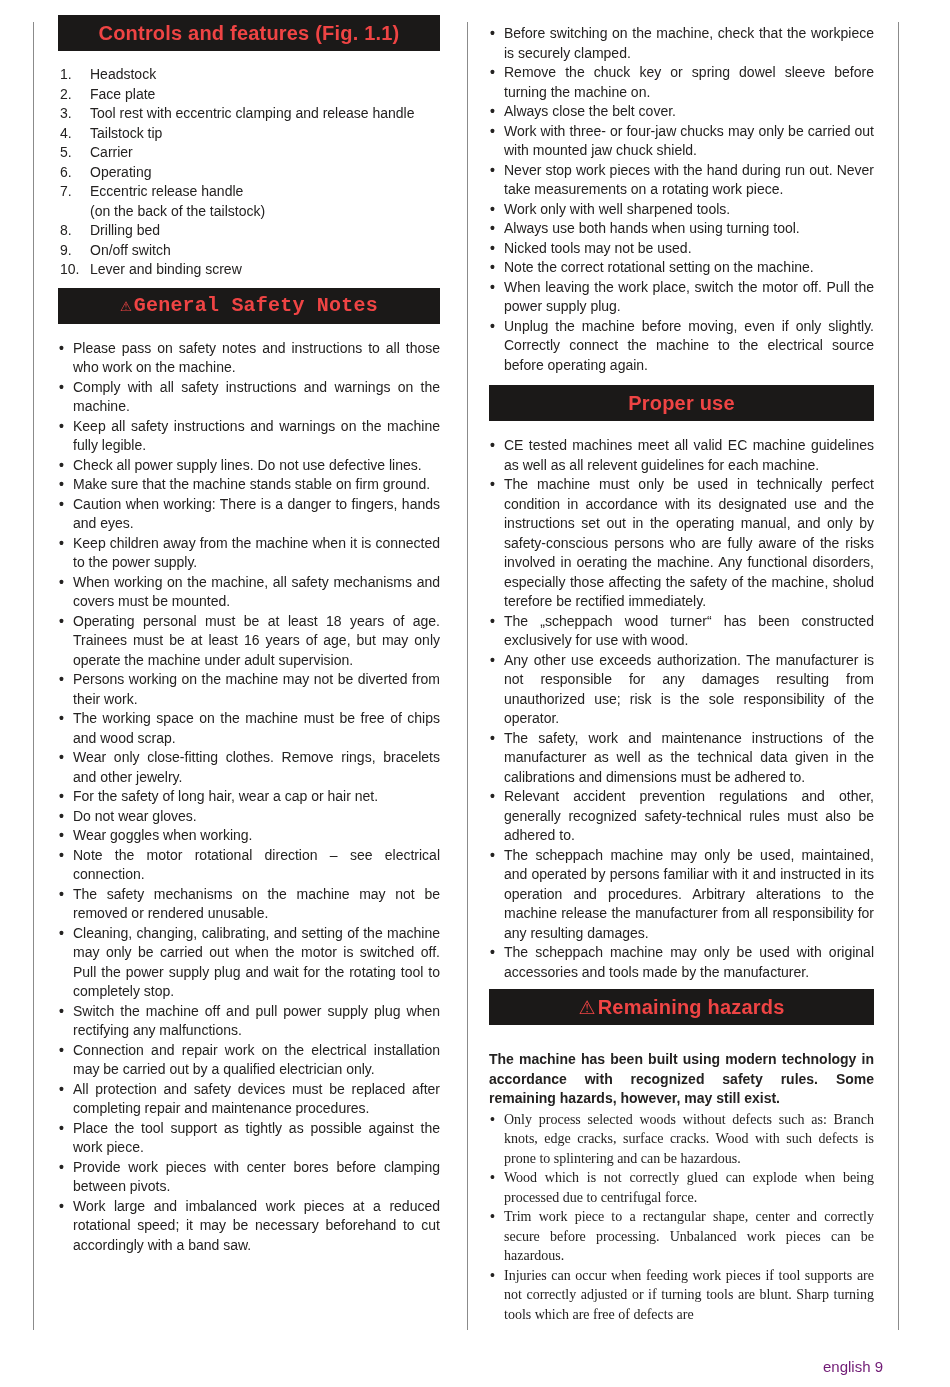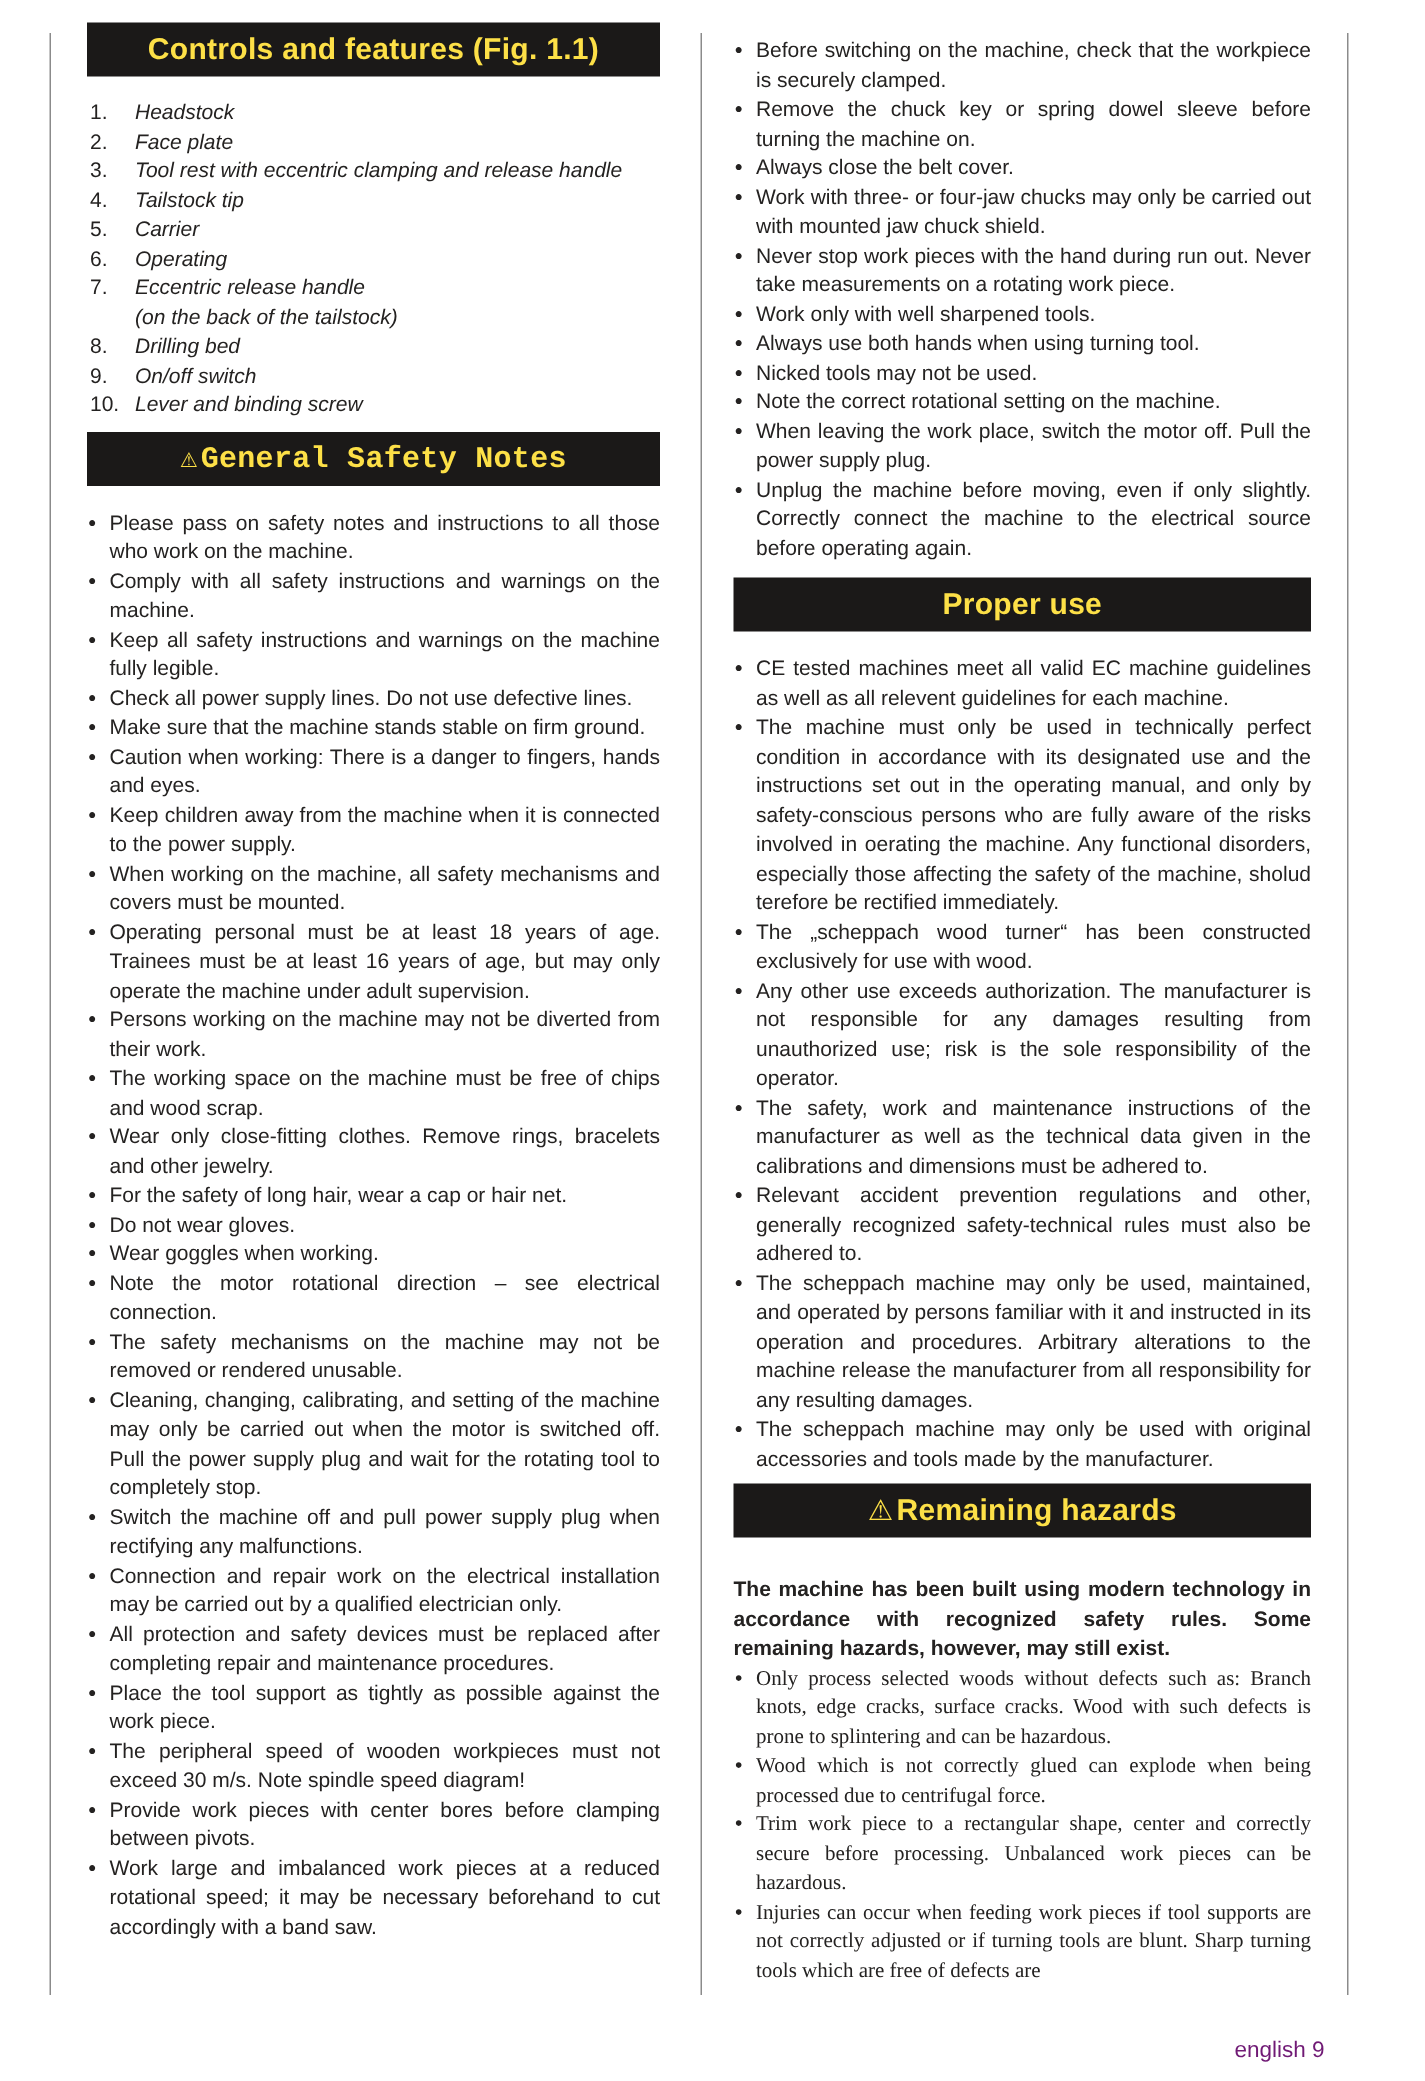--- a/index.html
+++ b/index.html
@@ -27,35 +27,35 @@
   .col {
     position: absolute;
     font-size: 14px;
     line-height: 19.5px;
   }
   .col-left  { left: 58px;  top: 15px; width: 382px; }
   .col-right { left: 489px; top: 24px; width: 385px; }
 
   .bar {
     background: #1b1918;
-    color: #fde047;
+    color: #ef4444;
     text-align: center;
     font-weight: bold;
     font-size: 20px;
     height: 36px;
     line-height: 36px;
     letter-spacing: 0.2px;
     overflow: hidden;
   }
   .bar .warn { font-weight: normal; font-size: 19px; margin-right: 2px; }
 
   .numlist { margin-top: 14px; margin-left: 2px; margin-bottom: 8px; }
   .num-row { display: flex; }
   .num-row .num { flex: 0 0 30px; }
-  .num-row .txt { white-space: pre-line; flex: 1 1 auto; font-style: italic; }
+  .num-row .txt { white-space: pre-line; flex: 1 1 auto; }
 
   .bar + .bullets, .bullets-after-bar { margin-top: 15px; }
 
   .bullets { list-style: none; }
   .bullets li {
     position: relative;
     padding-left: 15px;
     text-align: justify;
   }
   .bullets li::before {
@@ -197,21 +197,20 @@
         <li>Cleaning, changing, calibrating, and setting of the machine may only be carried out when the motor is switched off. Pull the power supply plug and wait for the rotating tool to completely stop.</li>
 
         <li>Switch the machine off and pull power supply plug when rectifying any malfunctions.</li>
 
         <li>Connection and repair work on the electrical installation may be carried out by a qualified electrician only.</li>
 
         <li>All protection and safety devices must be replaced after completing repair and maintenance procedures.</li>
 
         <li>Place the tool support as tightly as possible against the work piece.</li>
 
-        <li>The peripheral speed of wooden workpieces must not exceed 30 m/s. Note spindle speed diagram!</li>
 
         <li>Provide work pieces with center bores before clamping between pivots.</li>
 
         <li>Work large and imbalanced work pieces at a reduced rotational speed; it may be necessary beforehand to cut accordingly with a band saw.</li>
       </ul>
 
   </div>
 
   <div class="col col-right">
 

